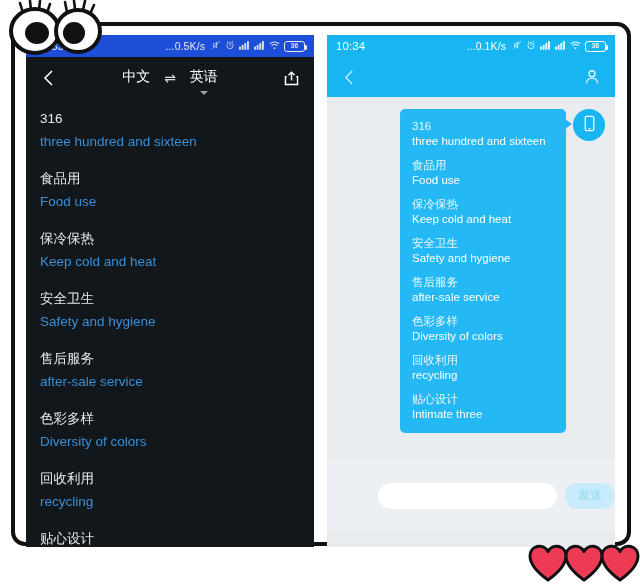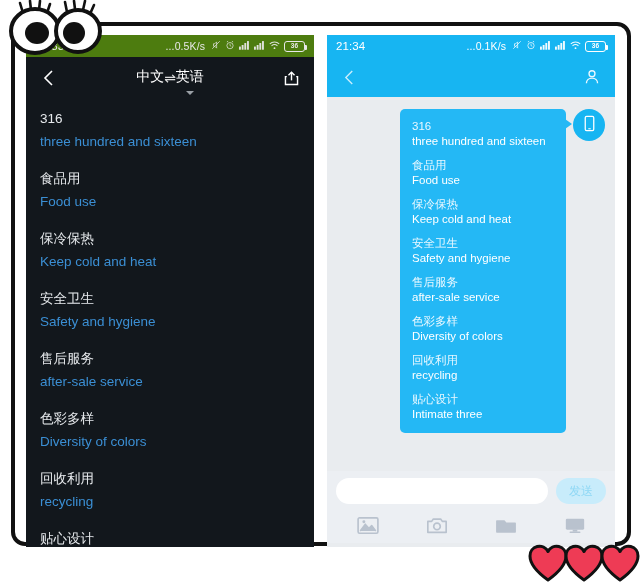--- a/index.html
+++ b/index.html
@@ -37,21 +37,21 @@
     z-index: 10;
   }
   .panel-left  { left: 26px;  top: 35px; width: 288px; height: 512px; background:#12171c; }
   .panel-right { left: 327px; top: 35px; width: 288px; height: 512px; background:#e9ecef; }
 
   
   .statusbar {
     height: 22px; display:flex; align-items:center;
     padding: 0 9px; font-size: 11px; letter-spacing:.1px;
   }
-  .sb-left  { background:#4d7c0f; color:#e8e8e8; }
+  .sb-left  { background:#1d4ed8; color:#e8e8e8; }
   .sb-right { background:#17b5f2; color:#ffffff; }
   .sb-time { font-size: 11.5px; }
   .sb-spacer { flex: 1 1 auto; }
   .sb-icons { display:flex; align-items:center; gap:4px; font-size: 10.5px; }
   .sb-net { font-size: 10.5px; margin-right:2px; }
   .sb-ico { display:inline-block; opacity:.95; }
   .batt {
     display:inline-flex; align-items:center; justify-content:center;
     width:21px; height:11px; border:1.2px solid currentColor; border-radius:3px;
     font-size:6.5px; line-height:1; position:relative; font-weight:bold;
@@ -60,21 +60,21 @@
                background:currentColor; border-radius:0 1px 1px 0; }
 
   
   .lhdr {
     height: 42px; background:#12171c; display:flex; align-items:center;
     padding: 0 12px; color:#fff; position:relative;
   }
   .lhdr .back { width:22px; height:22px; display:flex; align-items:center; justify-content:center; }
   .lang-wrap {
     position:absolute; left:0; right:0; top:0; height:42px;
-    display:flex; align-items:center; justify-content:center; gap:0;
+    display:flex; align-items:center; justify-content:center; gap:14px;
     pointer-events:none;
   }
   .lang-item { pointer-events:auto; font-size:14px; color:#ffffff; position:relative; padding-bottom:2px;}
   .lang-swap { pointer-events:auto; font-size:14px; color:#dcdcdc; }
   .caret {
     position:absolute; left:50%; transform:translateX(-50%);
     bottom:-7px; width:0;height:0;
     border-left:4px solid transparent; border-right:4px solid transparent;
     border-top:4px solid #9aa0a6;
   }
@@ -114,22 +114,22 @@
   .b-entry:last-child{ margin-bottom:0; }
   .b-src { color:#eaf8ff; }
   .b-dst { color:#ffffff; }
   .avatar {
     flex:0 0 auto; width:32px; height:32px; border-radius:50%;
     background:#17b5f2; display:flex; align-items:center; justify-content:center;
   }
 
   
   .composer {
-    position:absolute; left:0; right:0; bottom:4px; height:72px;
-    background:#eceff3; display:flex; flex-direction:column;
+    position:absolute; left:0; right:0; bottom:17px; height:72px;
+    background:#eceff3; display:flex; flex-direction:row;padding-left:42px;
   }
   .composer-top { display:flex; align-items:center; gap:8px; padding:7px 9px 4px 9px; }
   .txtinput {
     flex:1 1 auto; height:26px; background:#ffffff; border:none; border-radius:13px;
     padding:0 12px; font-size:12px; color:#333; outline:none;
     font-family:"Liberation Sans", sans-serif;
   }
   .sendbtn {
     flex:0 0 auto; width:50px; height:26px; border-radius:13px;
     background:#c8ecfb; color:#8fd8f5; border:none;
@@ -246,21 +246,21 @@
         </div>
         <div class="entry">
           <div class="src">贴心设计</div>
         </div>
       </div>
   </div>
 
   <div class="panel panel-right">
 
     <div class="statusbar sb-right">
-      <span class="sb-time">21:34</span>
+      <span class="sb-time">10:34</span>
       <span class="sb-spacer"></span>
       <span class="sb-icons">
         <span class="sb-net">...0.1K/s</span>
         <span class="sb-ico">
           <svg width="10" height="10" viewBox="0 0 16 16">
               <path d="M4 6h2l3-3v10l-3-3H4z" fill="none" stroke="#ffffff" stroke-width="1.2"></path>
               <line x1="2" y1="14" x2="14" y2="2" stroke="#ffffff" stroke-width="1.2"></line>
             </svg>
         </span>
         <span class="sb-ico">

